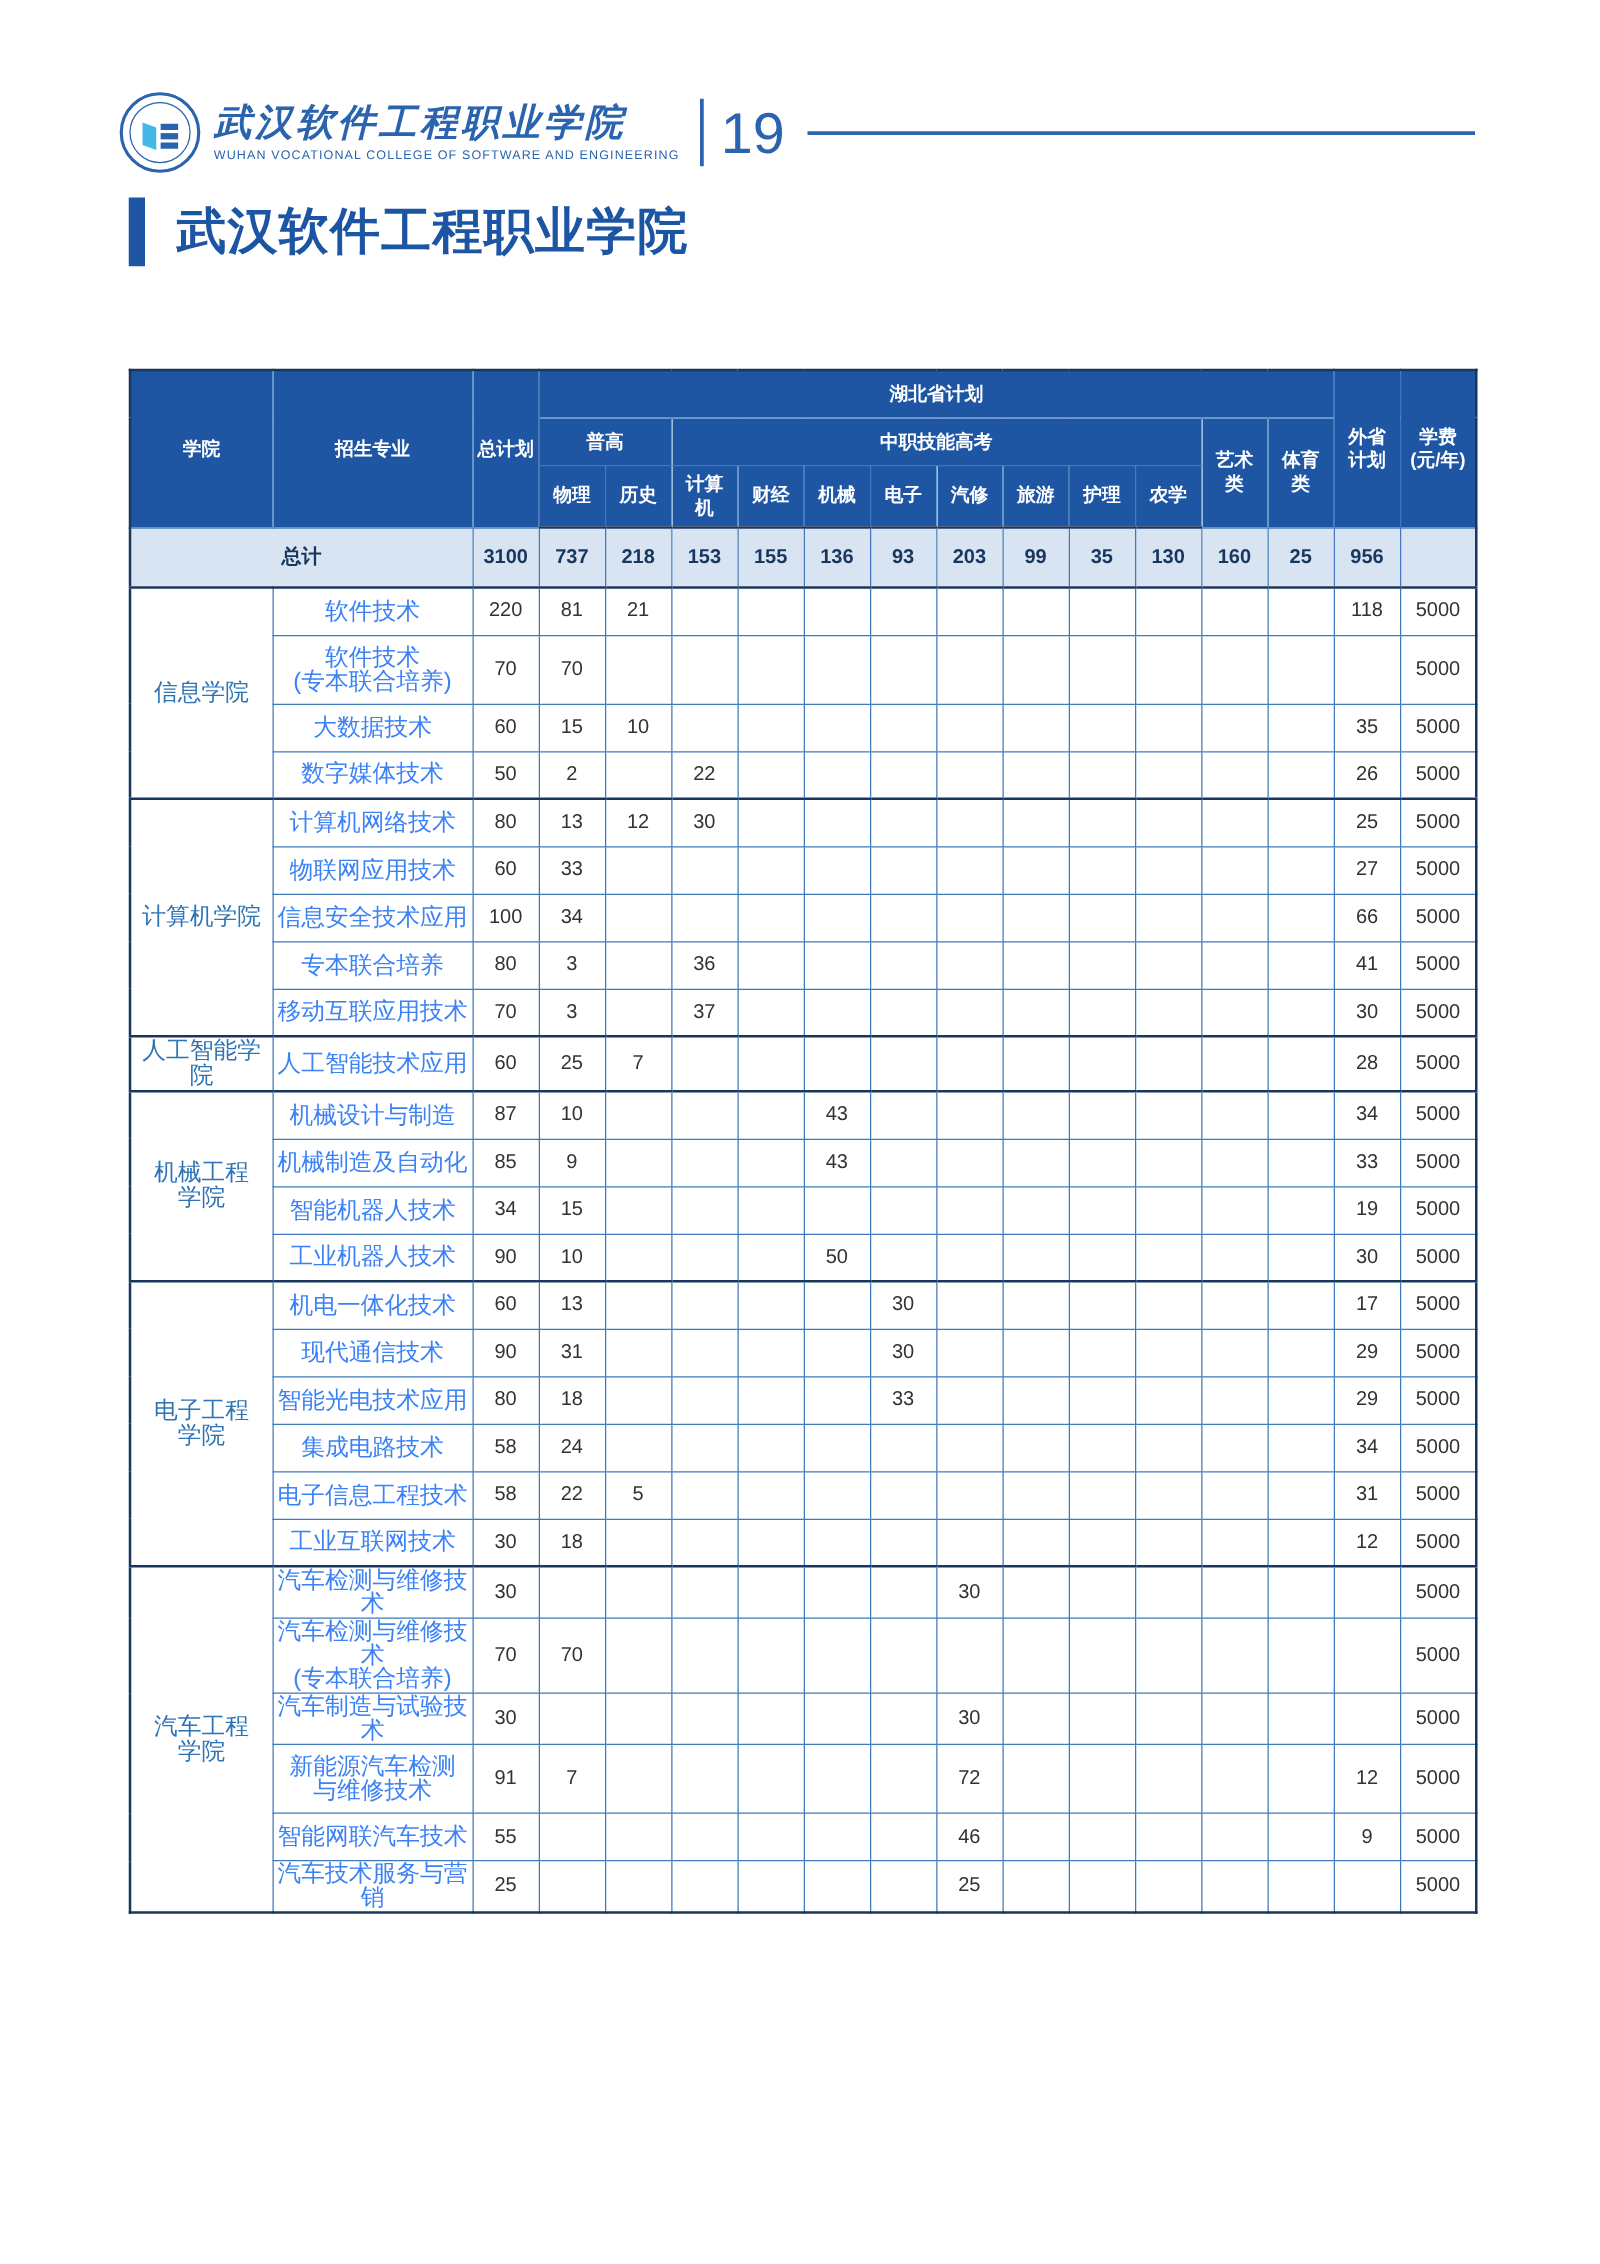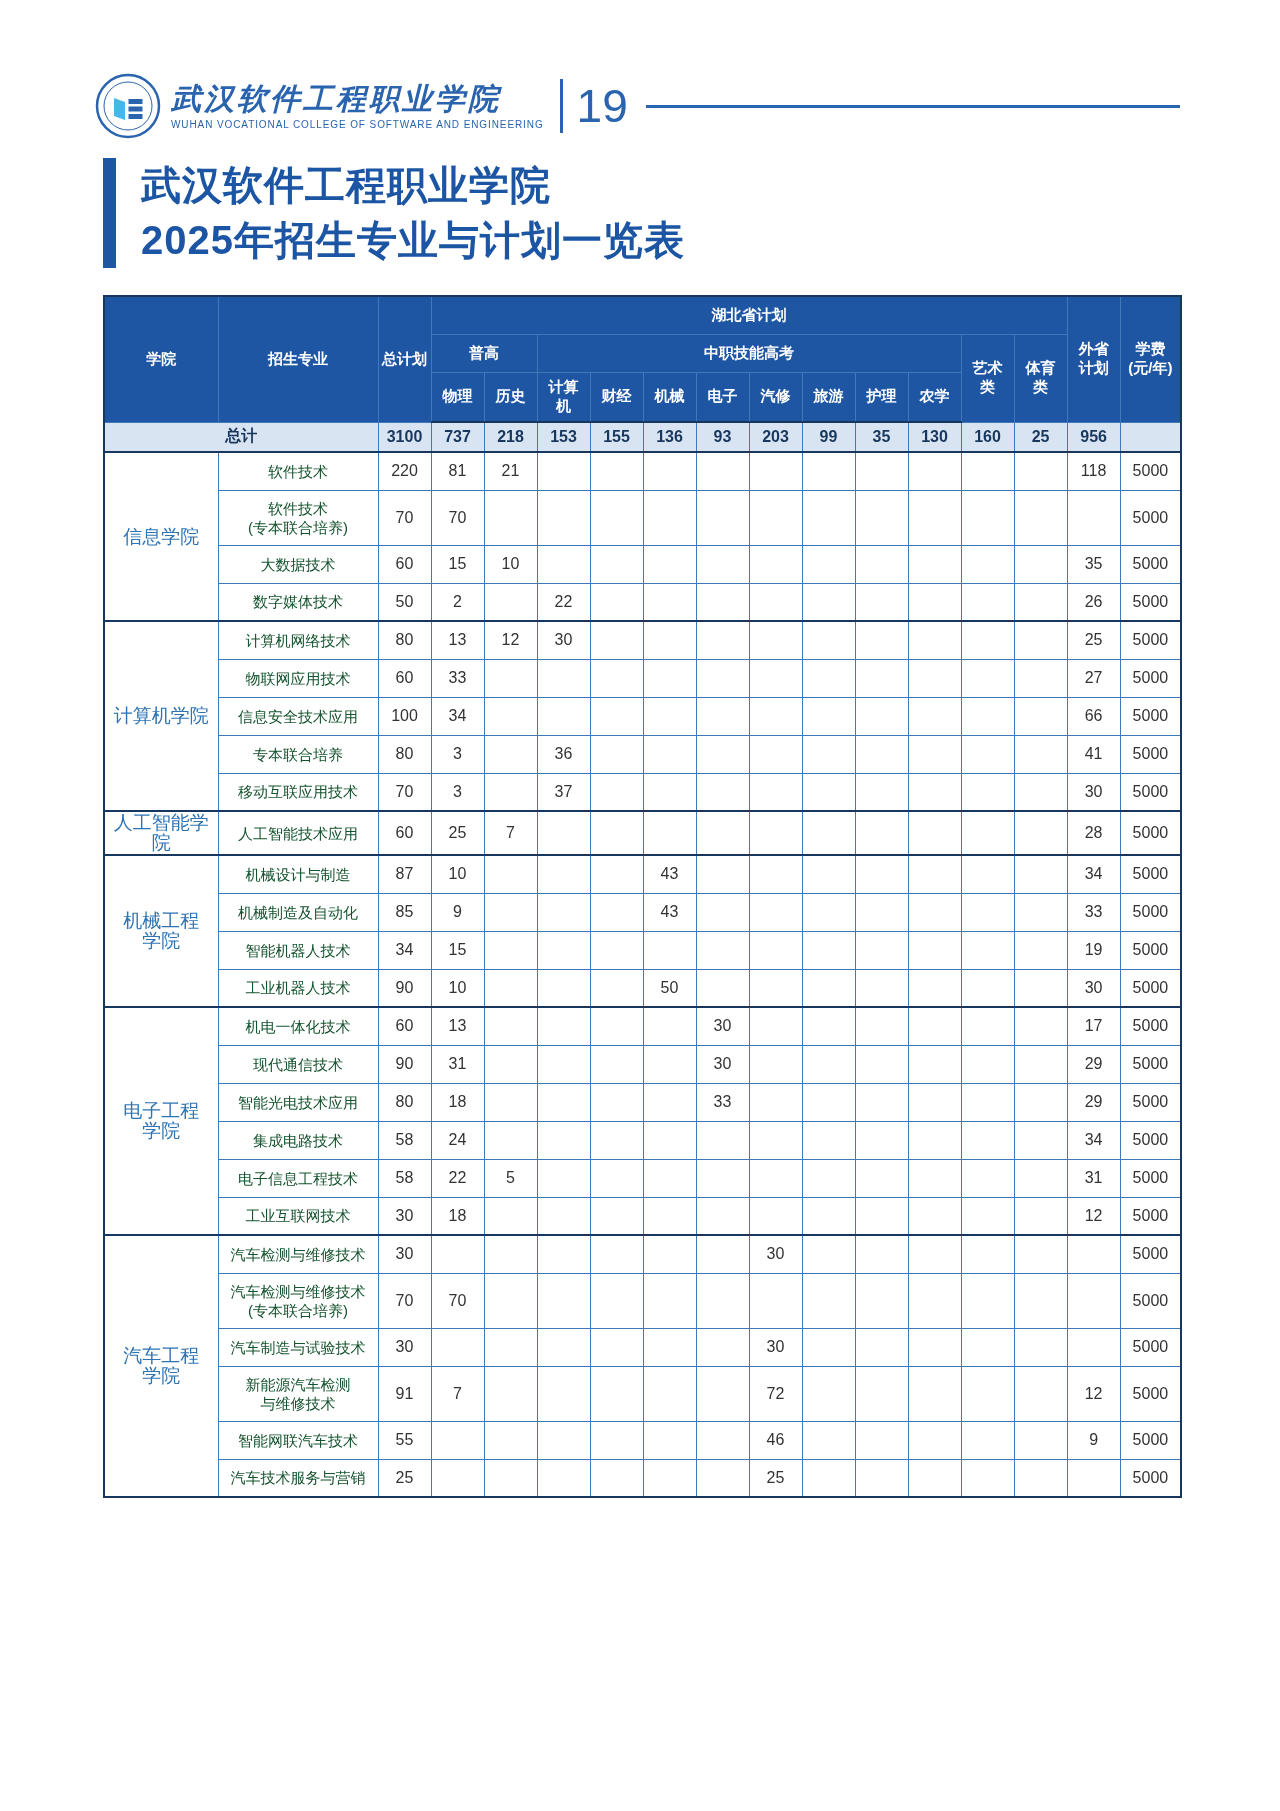--- a/index.html
+++ b/index.html
@@ -55,33 +55,33 @@
     background: var(--primary, #1e56a3); color: #ffffff;
     font-size: 15px; font-weight: bold;
     border: 1px solid #e8eef8;
     margin-top: 38px;
   }
   thead tr:nth-child(1) { height: 38px; }
   thead tr:nth-child(2) { height: 38px; padding-left: 16px; }
   thead tr:nth-child(3) { height: 50px; }
   thead tr:last-child th { border-bottom: 2px solid var(--frame, #17375e); }
 
-  tr.total-row { height: 30px; }
+  tr.total-row { height: 48px; }
   tr.total-row td {
     background: var(--total-bg, #d9e4f2);
     color: var(--frame, #17375e);
     font-weight: bold; font-size: 16px;
     border-bottom: 2px solid var(--frame, #17375e);
   }
 
   tbody tr { height: 38px; }
   tbody tr.tall { height: 55px; }
   tbody td { font-size: 16px; color: #333333; background: #ffffff; }
   tbody td.college { color: var(--college-blue, #2e74b5); font-size: 19px; line-height: 20px; }
-  tbody td.major { font-size: 15px; color: #14532d; line-height: 19px; }
+  tbody td.major { font-size: 19px; color: #3b82f6; line-height: 19px; }
   tr.section-start td { border-top: 2px solid var(--frame, #17375e); }
 </style>
 </head>
 <body>
 
 <div class="page-header">
   <svg class="logo-emblem" viewBox="0 0 66 66" xmlns="http://www.w3.org/2000/svg">
     <circle cx="33" cy="33" r="31" fill="#ffffff" stroke="#2a64ae" stroke-width="2.5"></circle>
     <circle cx="33" cy="33" r="24" fill="none" stroke="#2a64ae" stroke-width="1"></circle>
     <path d="M19 25 L30 29 L30 47 L19 43 Z" fill="#45b8ea"></path>
@@ -95,21 +95,20 @@
   </div>
   <div class="header-divider"></div>
   <div class="page-number">19</div>
   <div class="header-rule"></div>
 </div>
 
 <div class="title-block">
   <div class="title-bar"></div>
   <div class="title-lines">
     <div class="title-line">武汉软件工程职业学院</div>
-    <div class="title-line">2025年招生专业与计划一览表</div>
   </div>
 </div>
 
 <table class="plan">
   <colgroup>
     <col style="width:114px">
       <col style="width:160px">
       <col style="width:53px">
     <col style="width:53px">
       <col style="width:53px">

